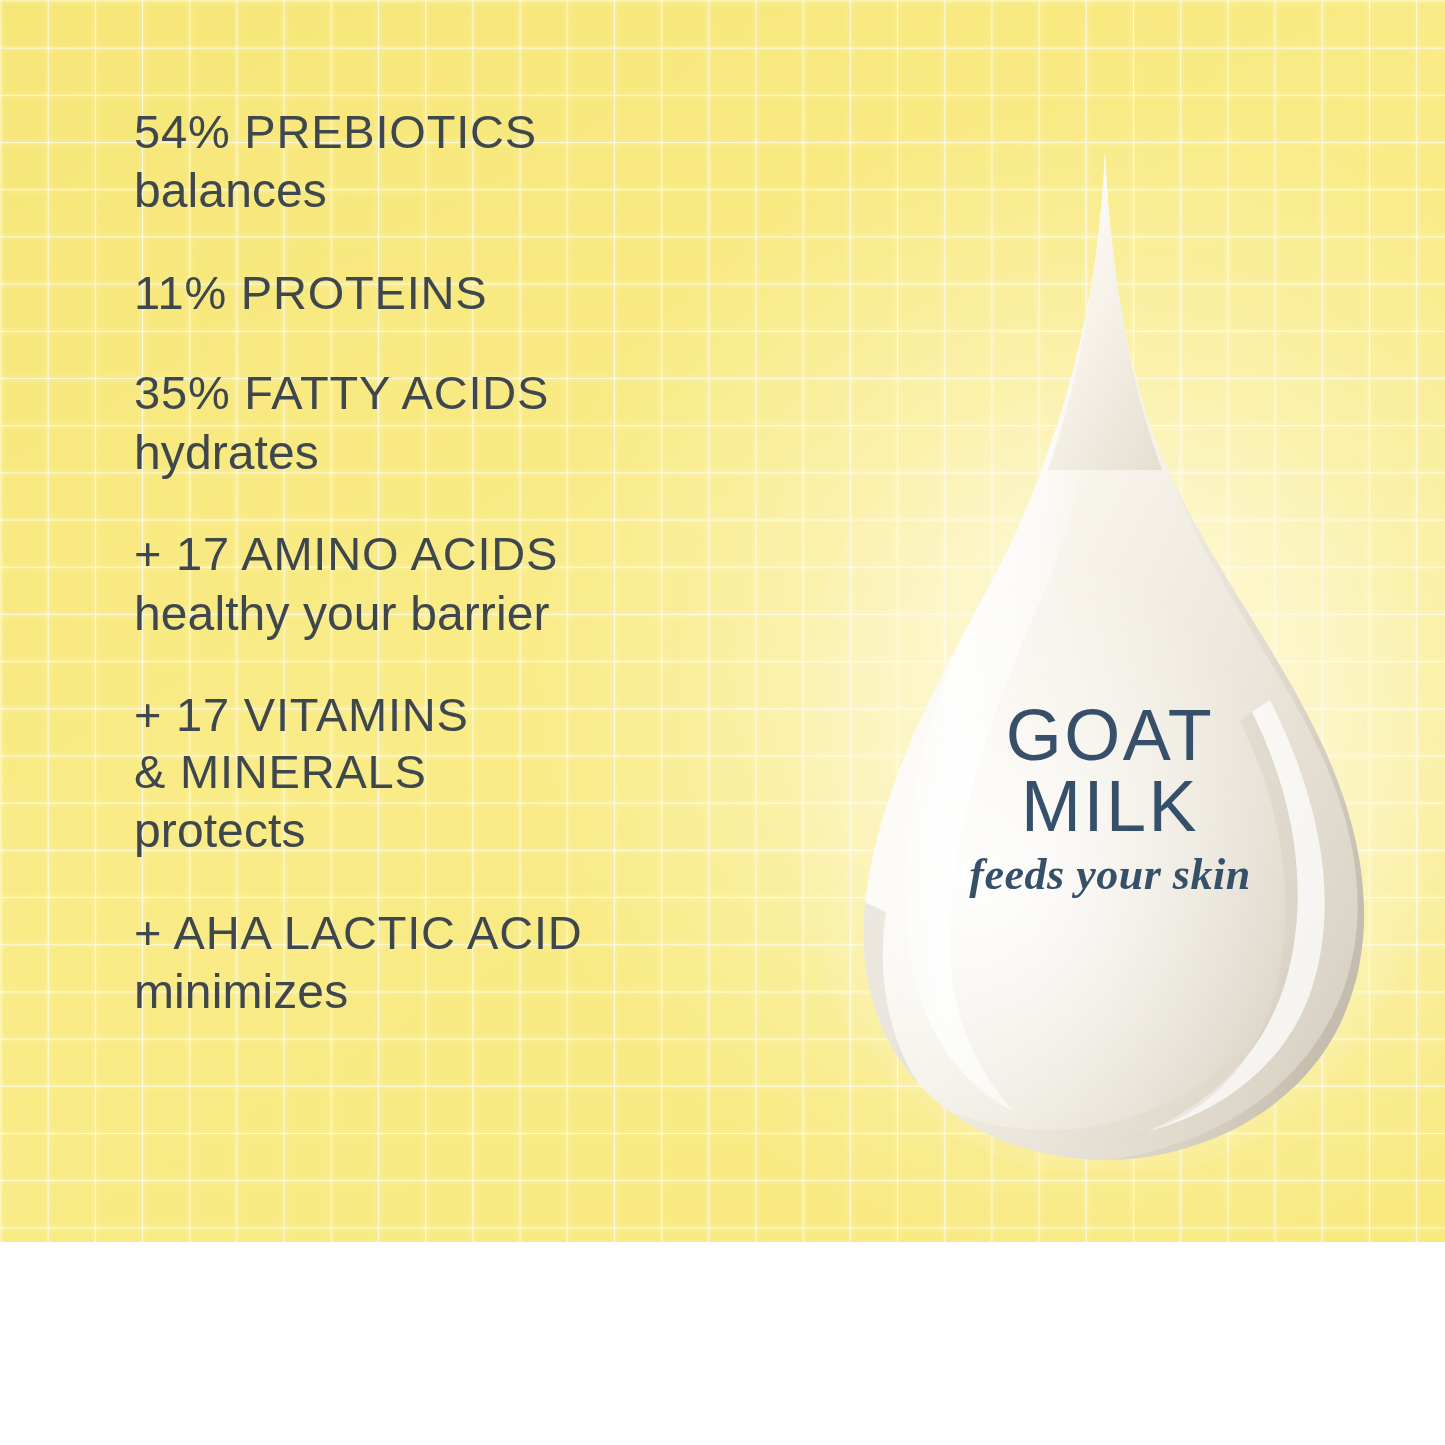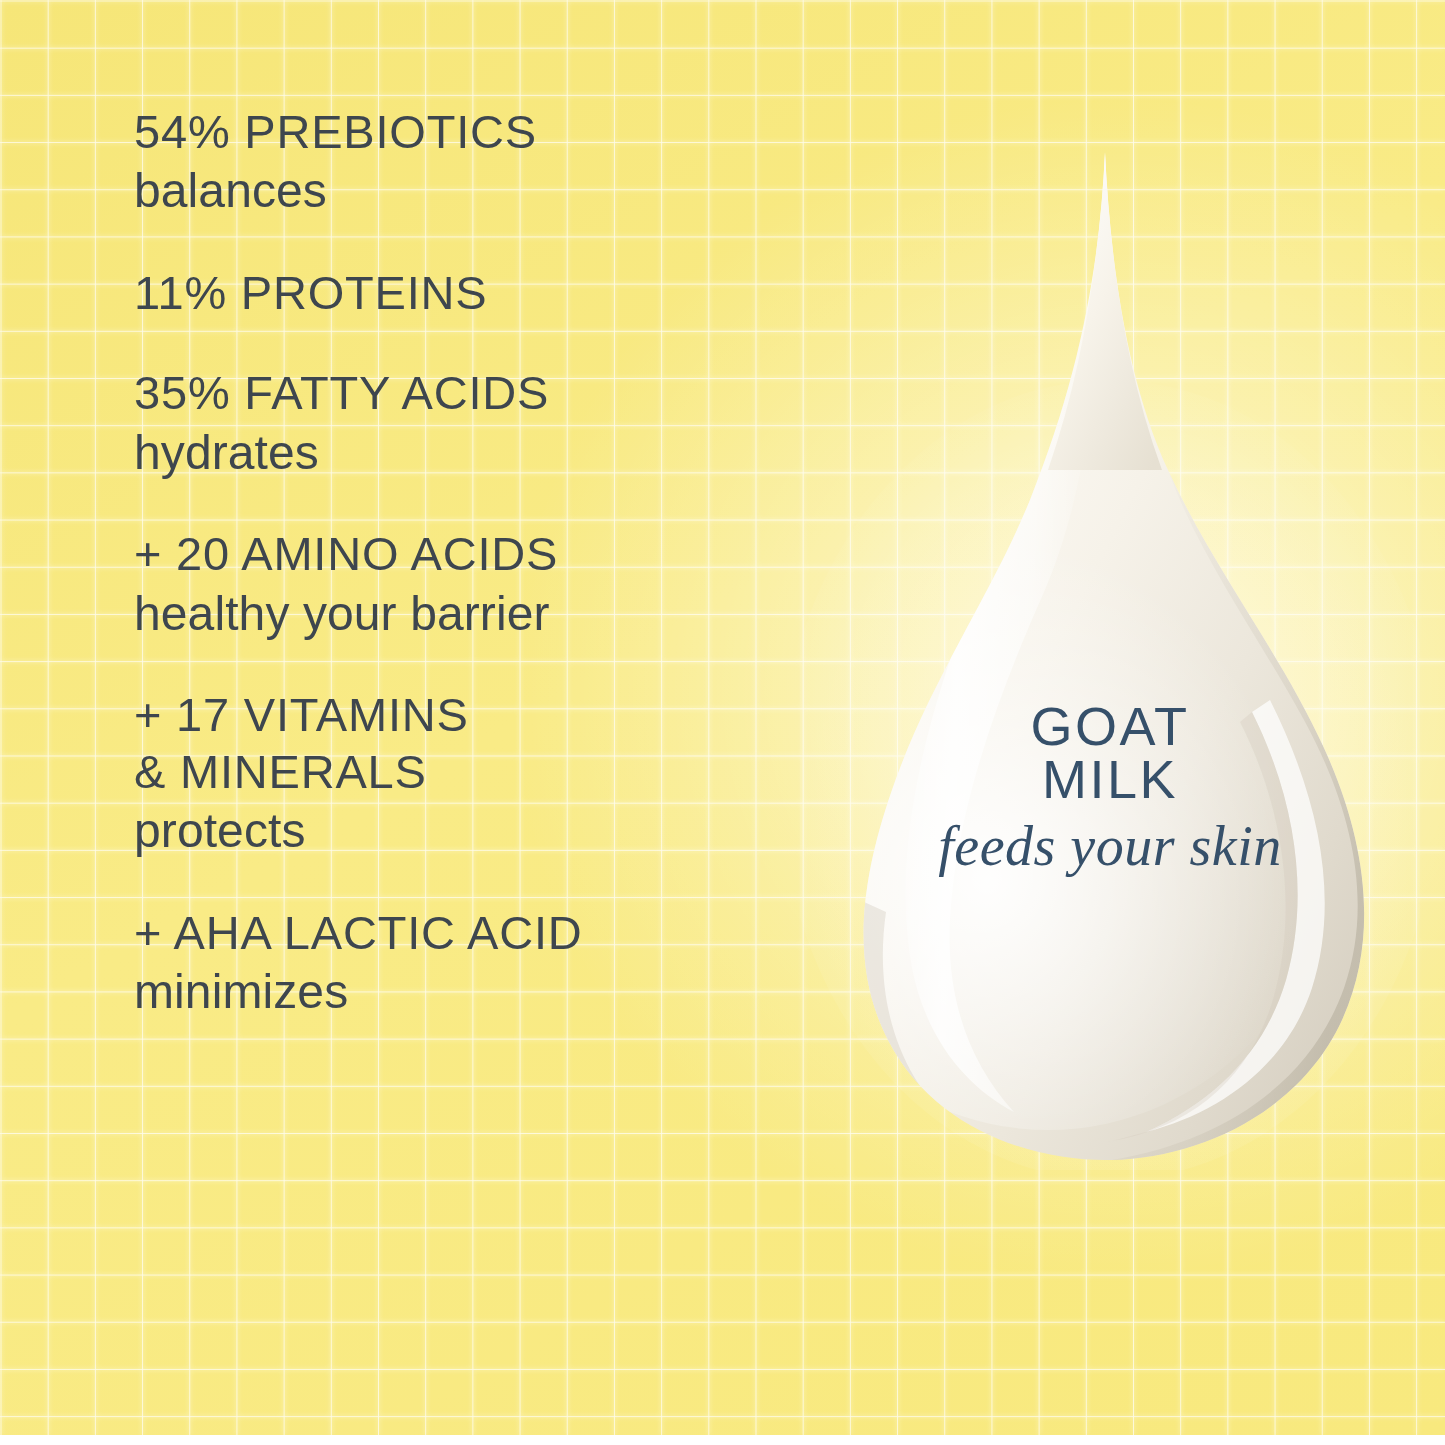--- a/index.html
+++ b/index.html
@@ -3,21 +3,21 @@
 <meta charset="utf-8">
 <style>
   html, body {
     margin: 0;
     padding: 0;
     background: #ffffff;
   }
   #canvas {
     position: relative;
     width: 1445px;
-    height: 1435px;
+    height: 1242px;
     overflow: hidden;
     font-family: "Liberation Sans", sans-serif;
     background: #f8e97f;
   }
 
   
   .bg-base {
     position: absolute;
     inset: 0;
     background:
@@ -93,34 +93,35 @@
     position: absolute;
     left: 0;
     top: 560px;
     width: 620px;
     text-align: center;
     pointer-events: none;
   }
   .drop-title {
     color: #36506a;
     font-family: "Liberation Sans", sans-serif;
-    font-size: 54px;
+    font-size: 72px;
     line-height: 0.98;
     letter-spacing: 2.5px;
     font-weight: 400;
     white-space: pre-line;
   }
   .drop-tagline {
     color: #36506a;
     font-family: "Liberation Serif", serif;
     font-style: italic;
-    font-size: 56px;
+    font-size: 44px;
     line-height: 1.0;
     letter-spacing: 0.5px;
     margin-top: 12px;
+    font-weight: bold;
   }
 </style>
 </head>
 <body>
 
 <div id="canvas">
 
   <div class="bg-base"></div>
   <div class="bg-grid-soft"></div>
   <div class="bg-grid"></div>
@@ -135,21 +136,21 @@
     <div class="ing-block">
       <div class="ing-head">11% PROTEINS</div>
     </div>
 
     <div class="ing-block">
       <div class="ing-head">35% FATTY ACIDS</div>
       <div class="ing-sub">hydrates</div>
     </div>
 
     <div class="ing-block">
-      <div class="ing-head">+ 20 AMINO ACIDS</div>
+      <div class="ing-head">+ 17 AMINO ACIDS</div>
       <div class="ing-sub">healthy your barrier</div>
     </div>
 
     <div class="ing-block">
       <div class="ing-head">+ 17 VITAMINS
 &amp; MINERALS</div>
       <div class="ing-sub">protects</div>
     </div>
 
     <div class="ing-block">

